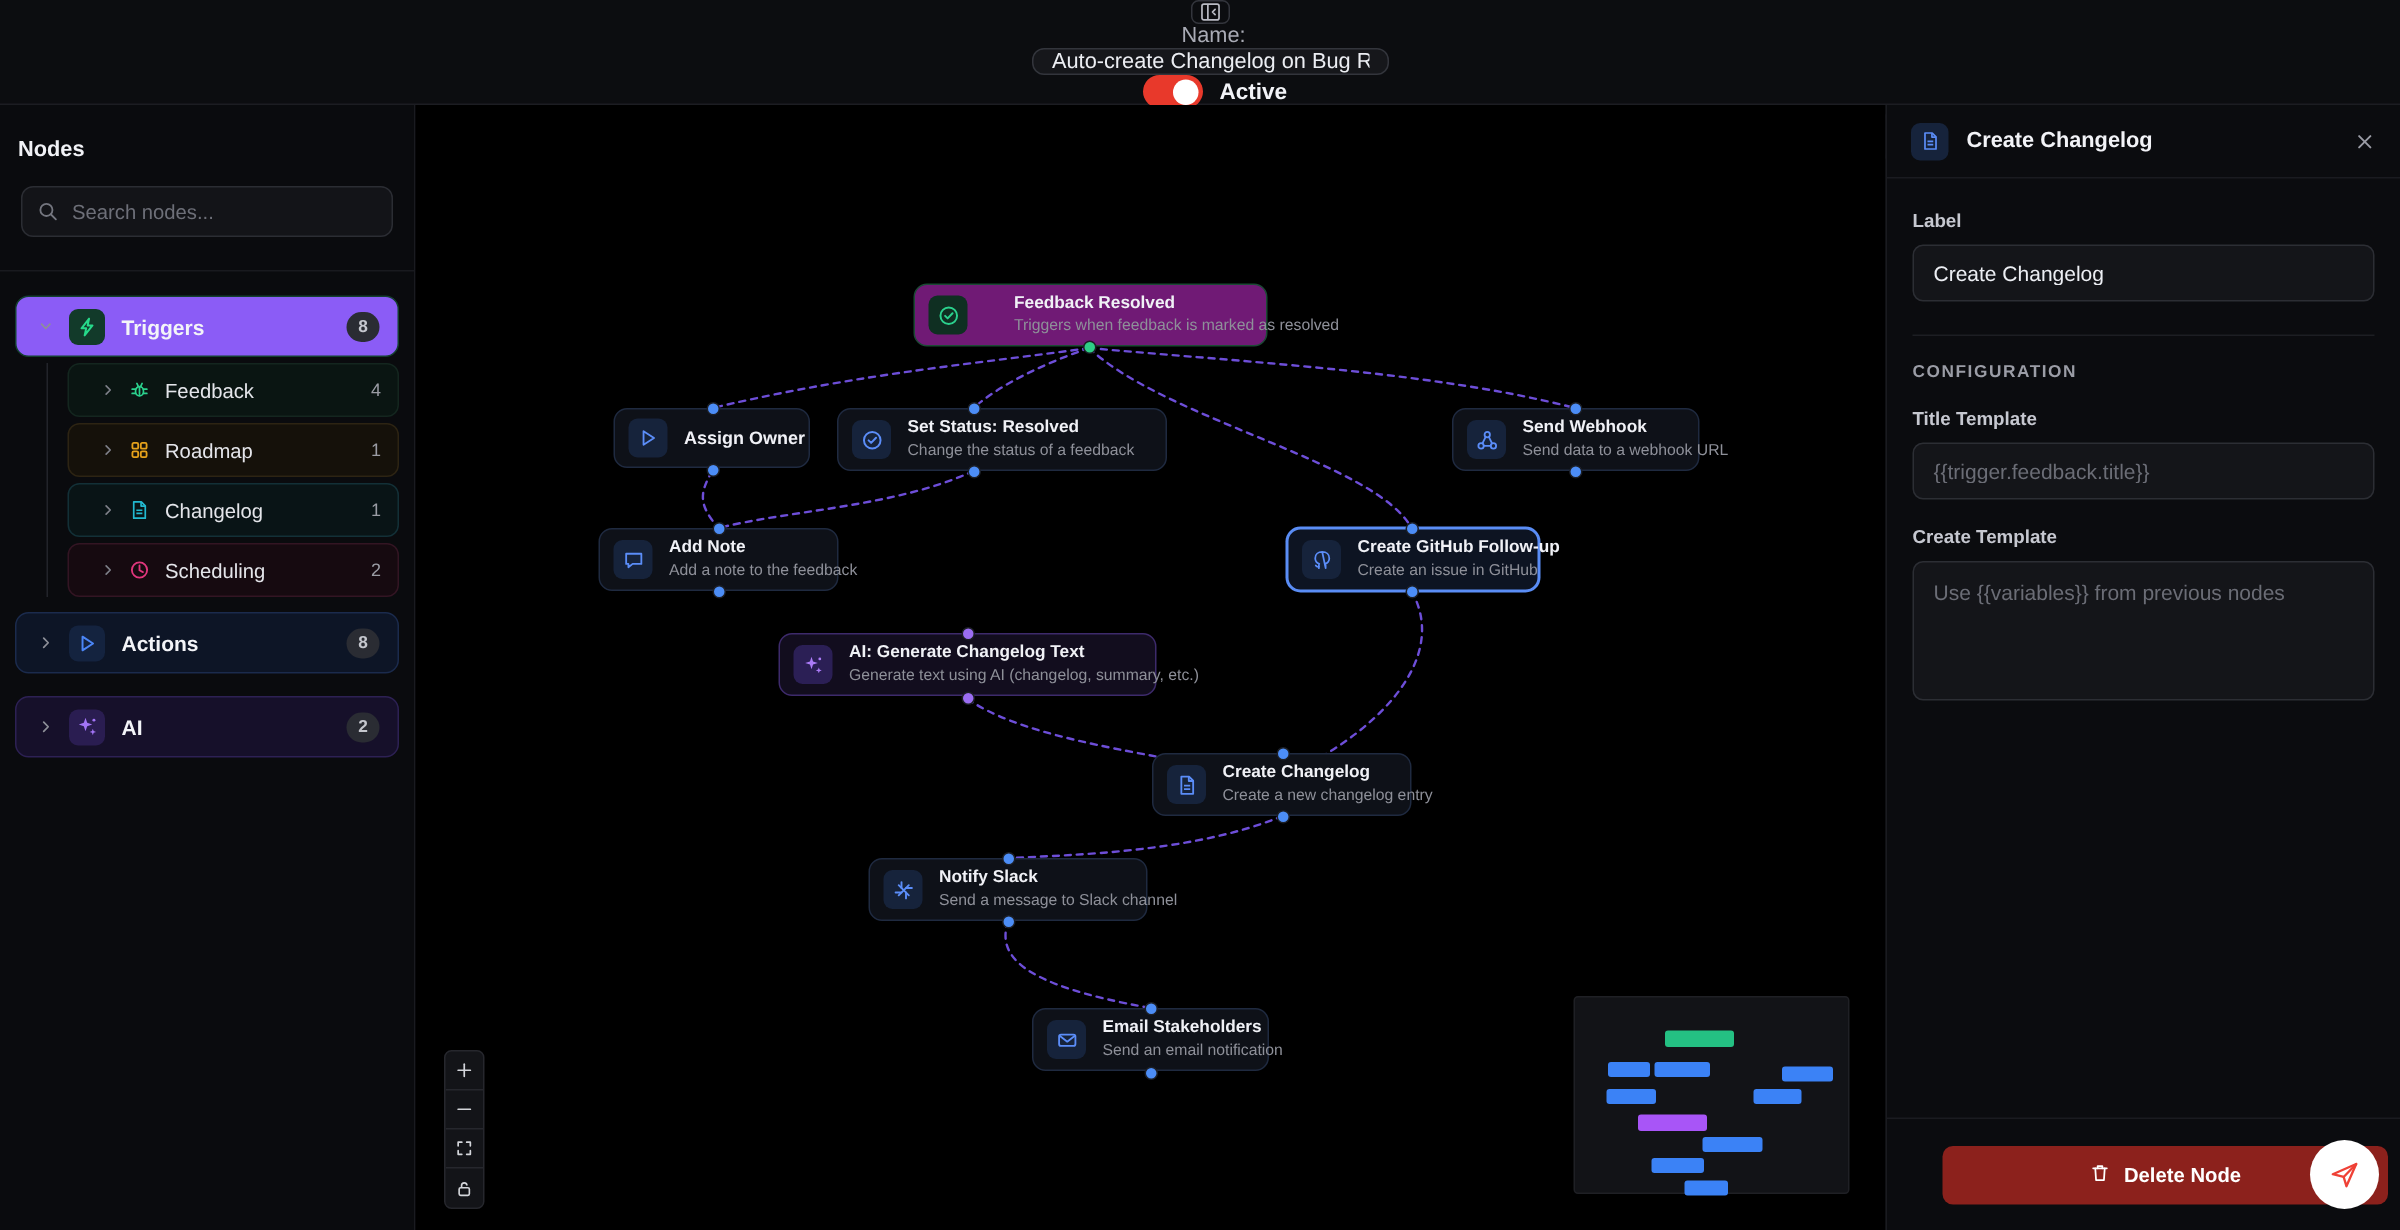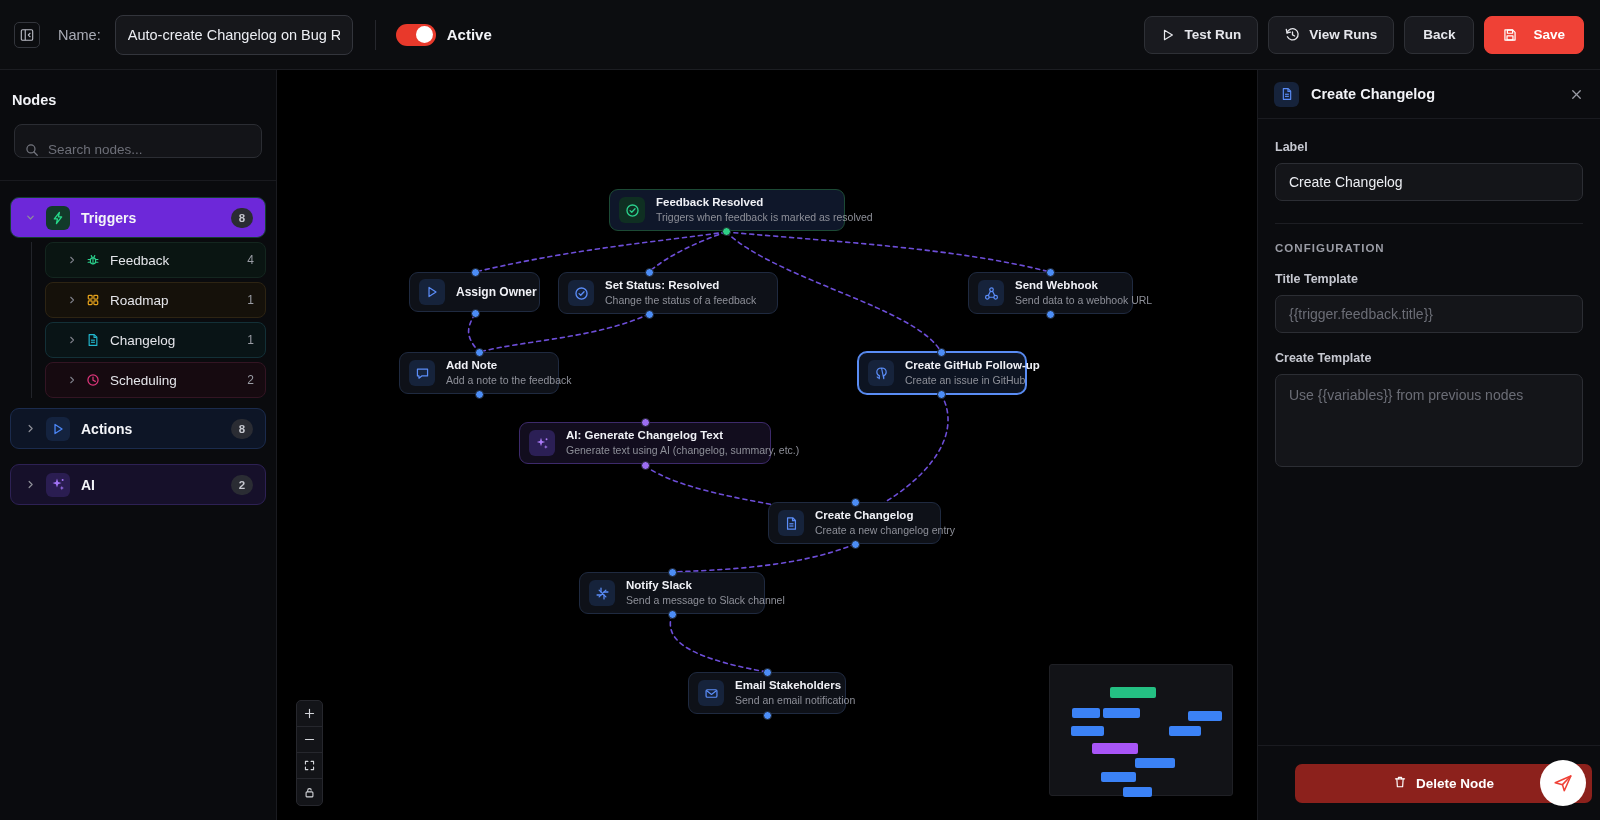--- a/index.html
+++ b/index.html
@@ -10,21 +10,21 @@
     overflow: hidden;
     color: #e8e9ee;
   }
   #app { position: relative; width: 1600px; height: 820px; }
 
   
   .topbar {
     position: absolute; left: 0; top: 0; width: 1600px; height: 70px;
     background: #0c0d10;
     border-bottom: 1px solid #1c1d22;
-    display: flex; align-items: center;
+    display: flex; align-items: center; flex-direction: column;
   }
   .collapse-btn {
     margin-left: 14px; width: 26px; height: 26px;
     border: 1px solid #33353c; border-radius: 5px;
     display: flex; align-items: center; justify-content: center;
     color: #b9bbc4; cursor: pointer; background: transparent;
   }
   .name-label {
     margin-left: 18px; font-size: 14.5px; color: #a9abb5; font-weight: 400;
   }
@@ -67,37 +67,37 @@
   .sidebar {
     position: absolute; left: 0; top: 70px; width: 277px; height: 750px;
     background: #0a0b0e; border-right: 1px solid #1a1b20;
   }
   .sidebar-title {
     padding: 22px 0 0 12px; font-size: 14.5px; font-weight: 700; color: #f1f2f6;
   }
   .search-box {
     margin: 16px 14px 12px 14px; height: 34px;
     background: #131418; border: 1px solid #2b2d33; border-radius: 8px;
-    display: flex; align-items: flex-end; padding: 0 10px;
+    display: flex; align-items: center; padding: 0 10px;
   }
   .search-box .sicon { color: #74767f; display:flex; }
   .search-box input {
     flex: 1; background: transparent; border: none; outline: none;
     color: #dfe0e6; font-size: 13.5px; margin-left: 9px;
     font-family: "Liberation Sans", sans-serif;
   }
   .search-box input::placeholder { color: #6d6f78; }
   .sidebar-sep { margin-top: 22px; height: 1px; background: #191a1f; }
 
   .groups { padding: 16px 10px 0 10px; }
   .group-head {
     height: 41px; border-radius: 9px; display: flex; align-items: center;
     padding: 0 12px; cursor: pointer; margin-bottom: 4px;
   }
-  .group-head.triggers { background: #6d28d9; border: 1px solid #14402f; justify-content: center; }
+  .group-head.triggers { background: #8b5cf6; border: 1px solid #14402f; justify-content: center; }
   .group-head.actions  { background: #0d1526; border: 1px solid #1b2b4d; }
   .group-head.ai       { background: #16102a; border: 1px solid #2d2154; }
   .chev { width: 14px; color: #8d8f98; display: flex; align-items: center; justify-content:center; }
   .gicon {
     width: 24px; height: 24px; border-radius: 6px; margin-left: 9px;
     display: flex; align-items: center; justify-content: center; flex: none;
   }
   .gicon.triggers { background: #123a2a; color: #26d98a; }
   .gicon.actions  { background: #14233f; color: #4b86f7; }
   .gicon.ai       { background: #2a1d51; color: #a274f5; }
@@ -129,21 +129,21 @@
   .canvas {
     position: absolute; left: 277px; top: 70px; width: 980px; height: 750px;
     background: #000; overflow: hidden;
   }
   .node {
     position: absolute; border-radius: 9px;
     background: #0e1118; border: 1px solid #1f2a40;
     display: flex; align-items: center; padding: 0 14px 0 9px;
     height: 42px; box-sizing: border-box;
   }
-  .node.trigger { background: #0f172a; border-color: #1c4a35; }
+  .node.trigger { background: #701a75; border-color: #1c4a35; gap: 20px; }
   .node.ai      { background: #120d1e; border-color: #3d2a6b; }
   .node.selected { border-color: #5a8df5; box-shadow: 0 0 0 1px #5a8df5; background:#0d1422; }
   .node .nicon {
     width: 26px; height: 26px; border-radius: 6px; flex: none;
     display: flex; align-items: center; justify-content: center;
   }
   .node.action .nicon  { background: #16233b; color: #5b8df8; }
   .node.trigger .nicon { background: #0f2f22; color: #2bd18d; }
   .node.ai .nicon      { background: #2b1f55; color: #ab7bf7; }
   .node .ntext { margin-left: 11px; min-width: 0; }

